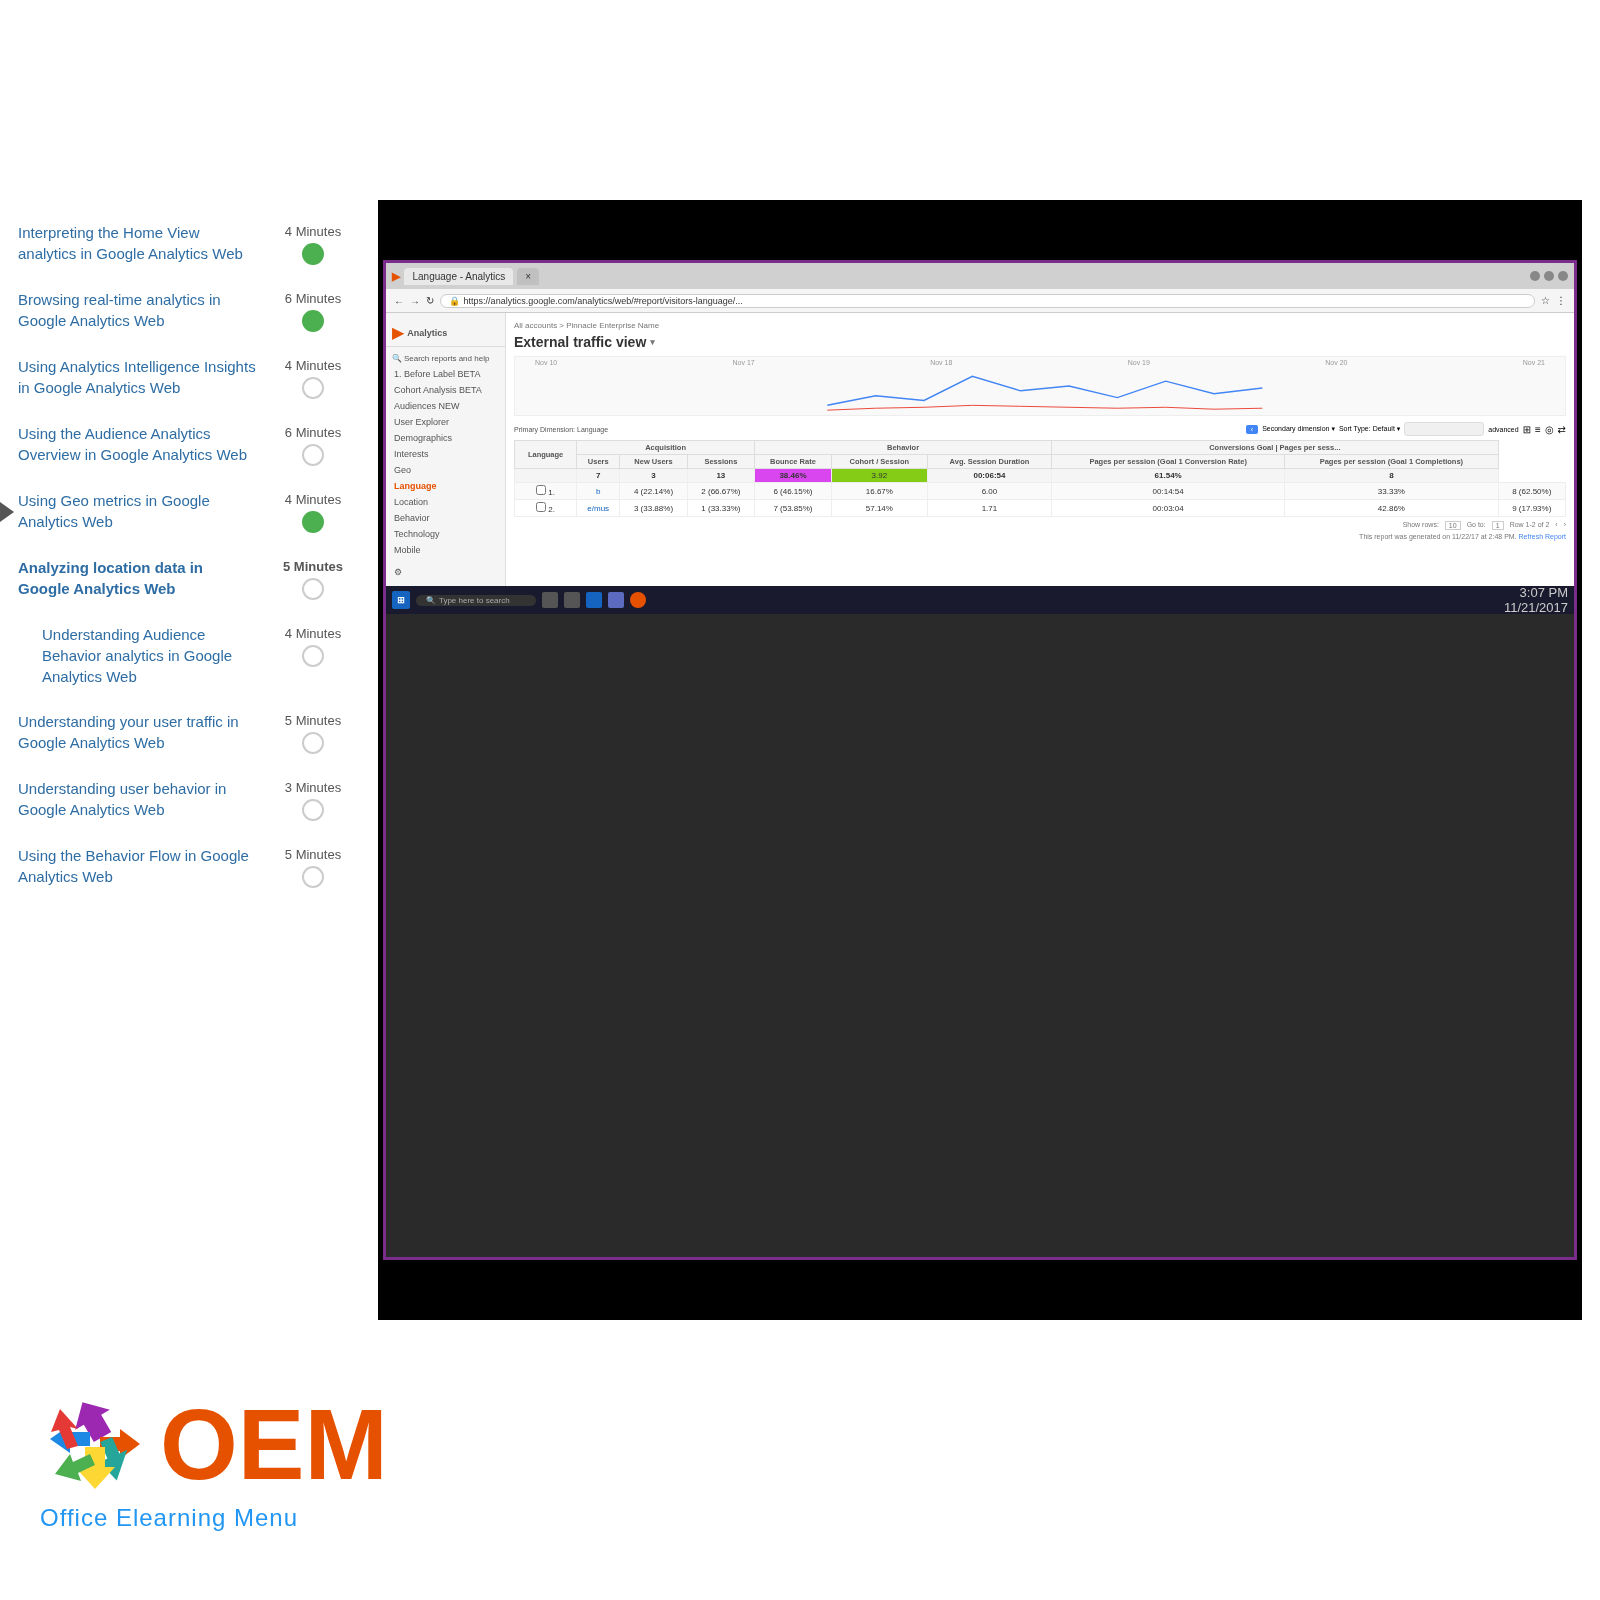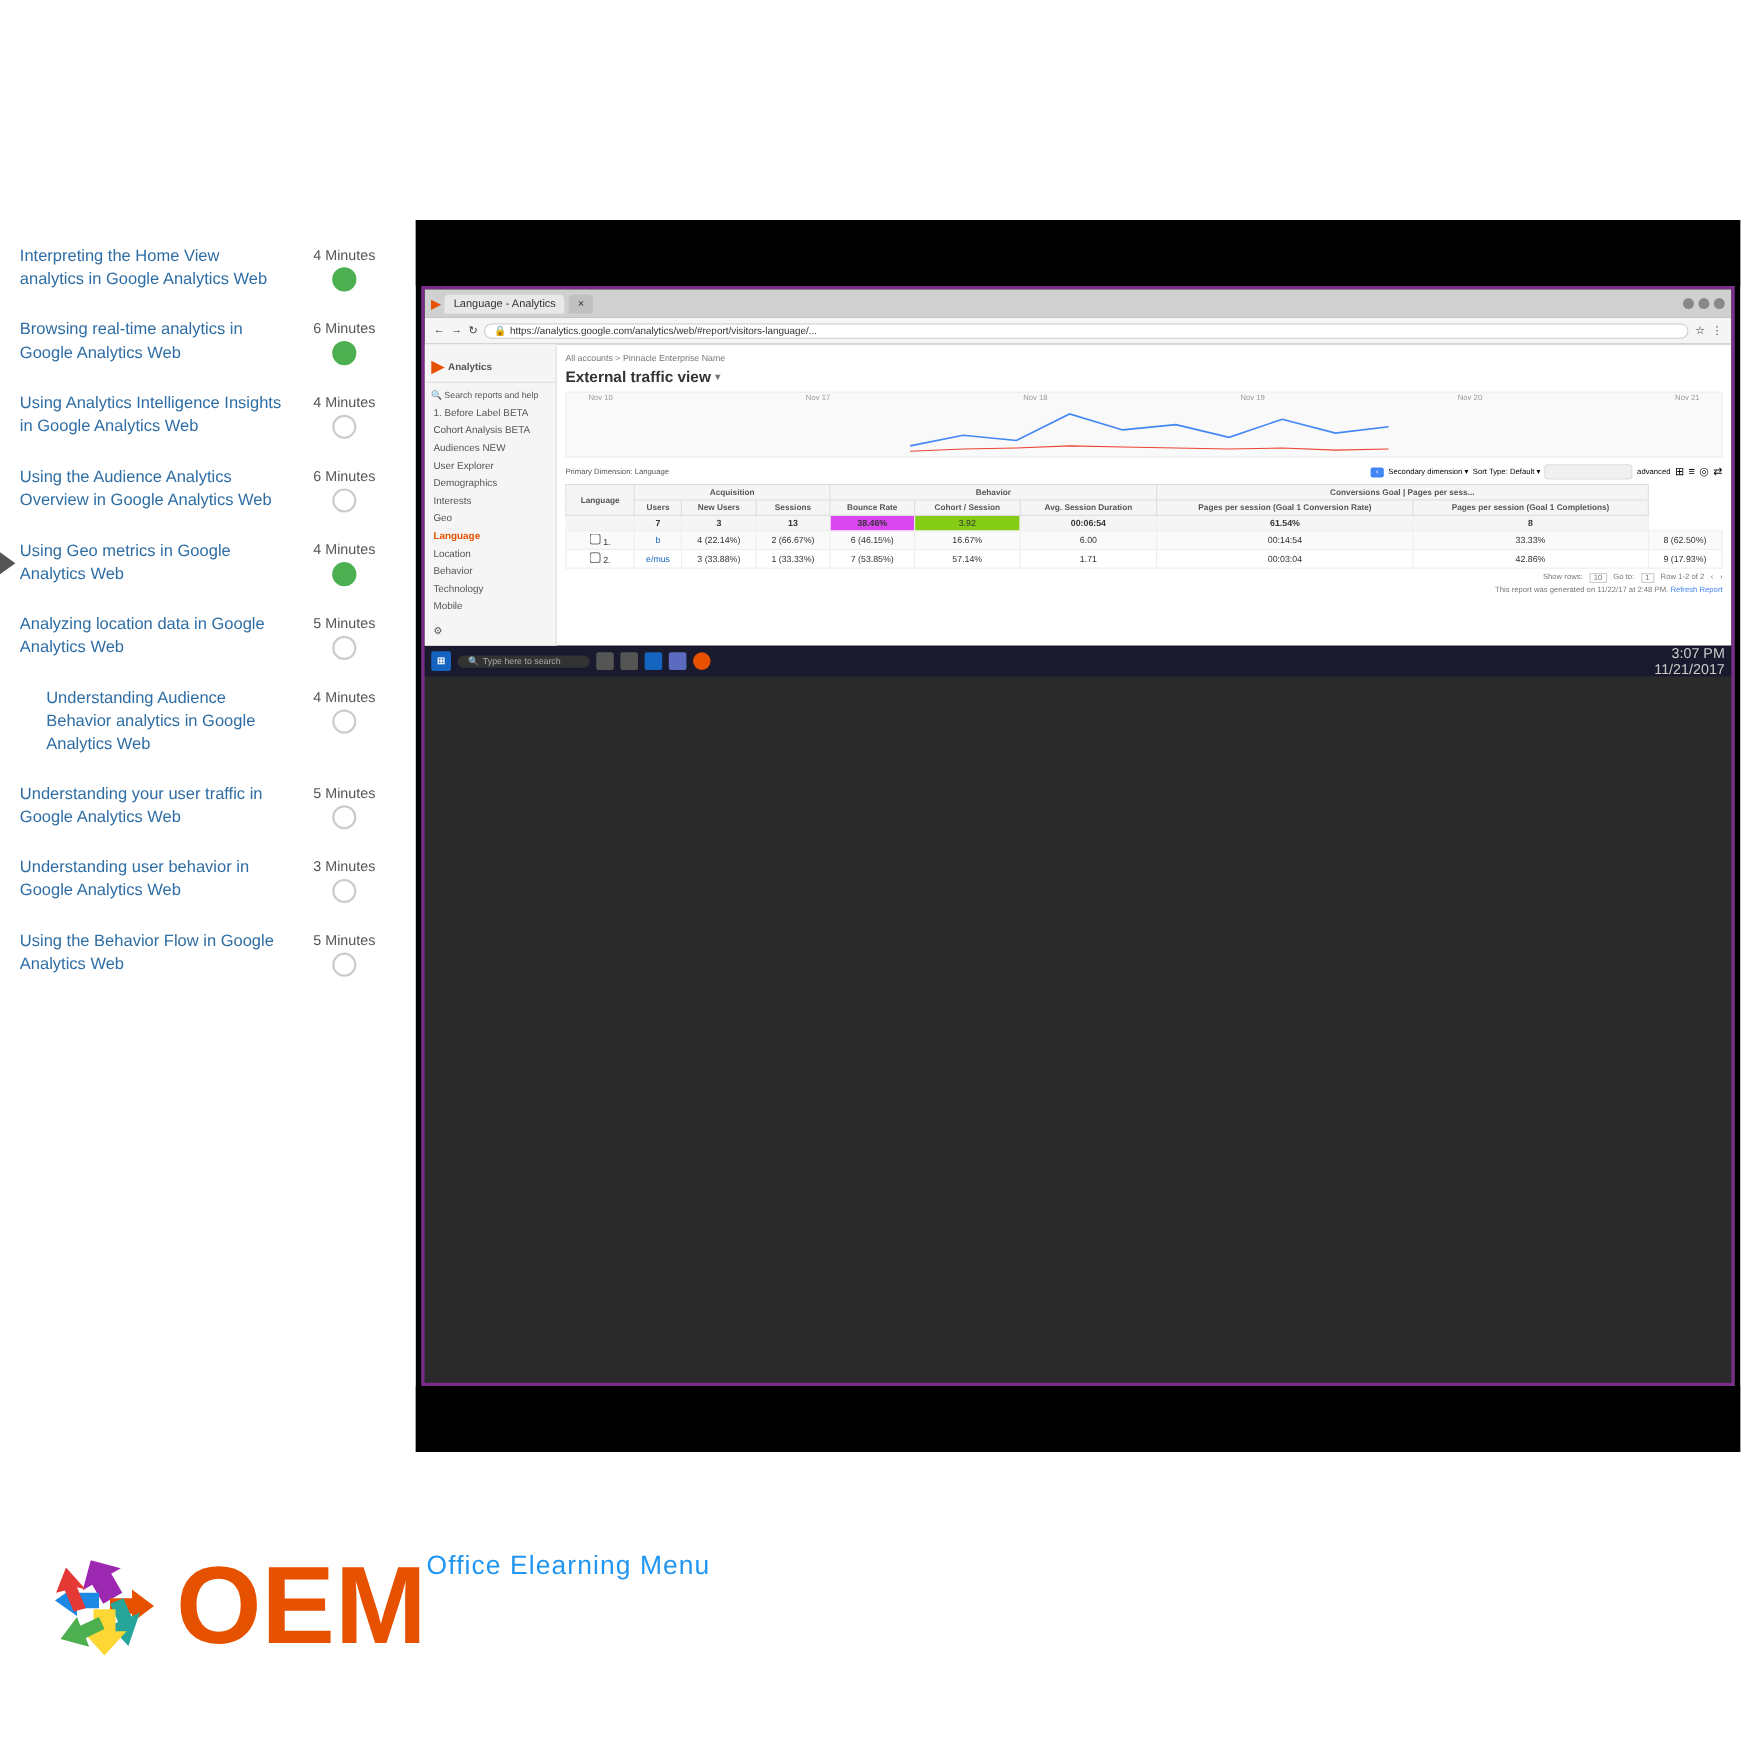--- a/index.html
+++ b/index.html
@@ -274,21 +274,21 @@
     .bottom-logo-area {
       height: 280px;
       background: #ffffff;
       display: flex;
       align-items: center;
       padding: 20px 40px;
     }
 
     .logo-container {
       display: flex;
-      flex-direction: row;
+      flex-direction: column;
       align-items: flex-start;
     }
 
     .logo-row {
       display: flex;
       align-items: center;
       gap: 10px;
     }
 
     
@@ -378,21 +378,21 @@
           </div>
         </div>
         <div class="course-item" style="position: relative;">
           <div class="active-arrow"></div>
           <span class="course-text">Using Geo metrics in Google Analytics Web</span>
           <div class="course-meta">
             <span class="course-minutes">4 Minutes</span>
             <div class="status-circle completed"></div>
           </div>
         </div>
-        <div class="course-item" style="position: relative;">
+        <div class="course-item" style="position: relative; font-weight: bold;">
           <span class="course-text">Analyzing location data in Google Analytics Web</span>
           <div class="course-meta">
             <span class="course-minutes">5 Minutes</span>
             <div class="status-circle"></div>
           </div>
         </div>
         <div class="course-item" style="position: relative; margin-left: 24px;">
           <span class="course-text">Understanding Audience Behavior analytics in Google Analytics Web</span>
           <div class="course-meta">
             <span class="course-minutes">4 Minutes</span>

